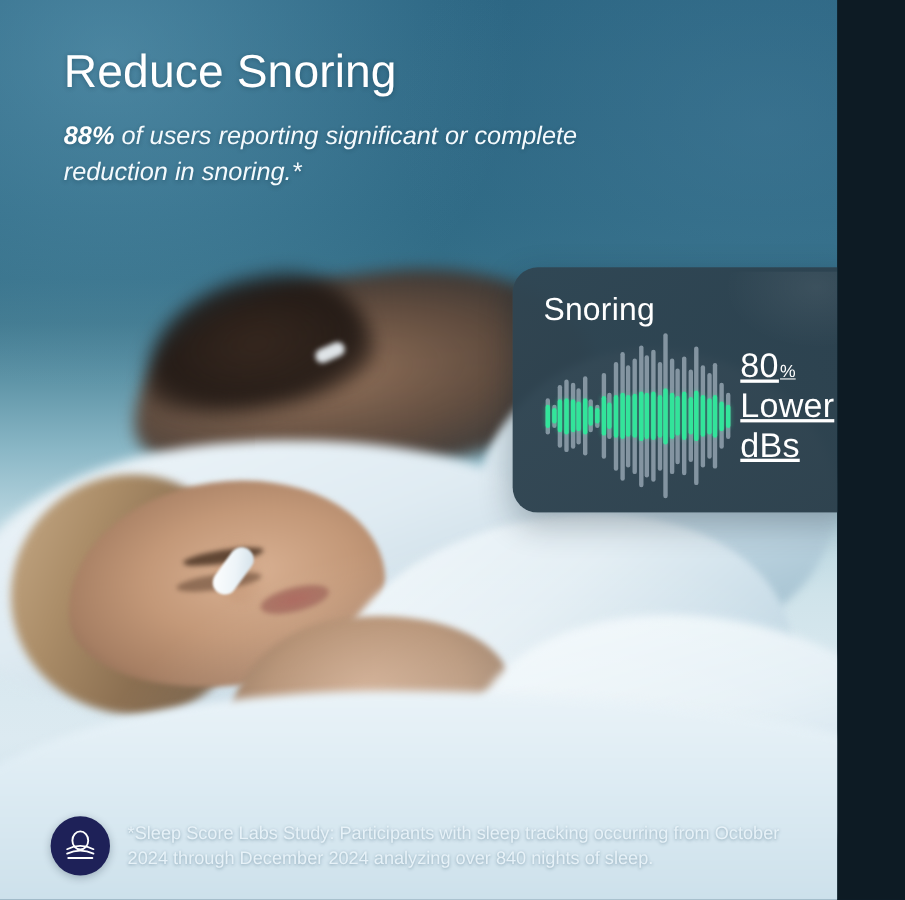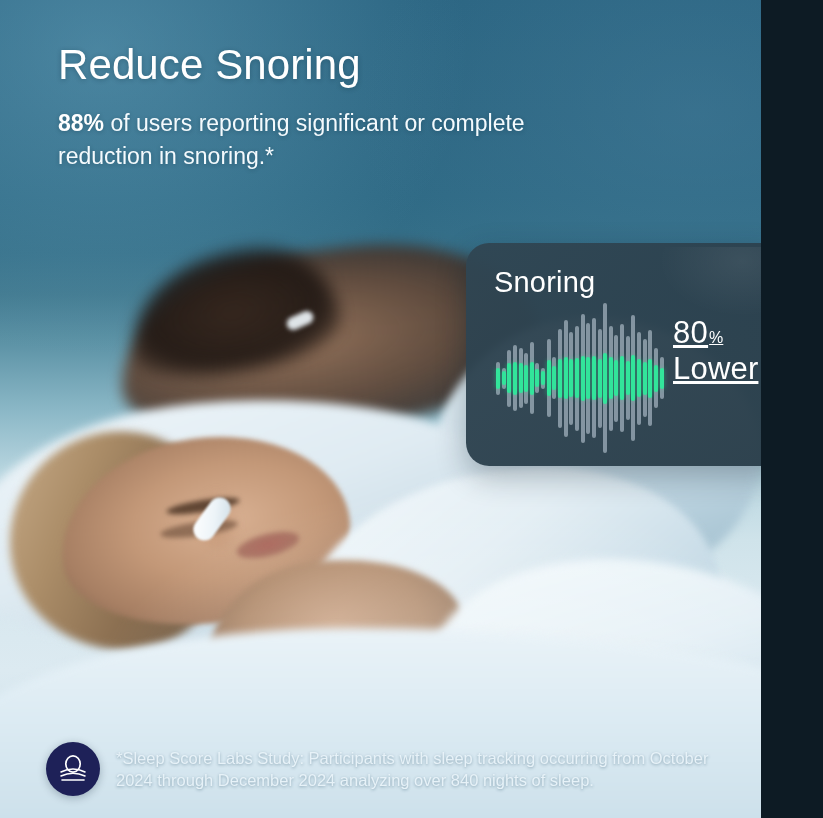--- a/index.html
+++ b/index.html
@@ -225,20 +225,21 @@
     text-shadow: 0 1px 5px rgba(10,40,55,.32);
   }
   .subhead {
     margin: 20px 0 0 0;
     font-size: 23px;
     line-height: 1.42;
     font-weight: 400;
     color: #f4fafd;
     max-width: 500px;
     text-shadow: 0 1px 4px rgba(10,40,55,.30);
+    font-style: italic;
   }
   .subhead .pct {
     font-weight: 700;
     color: #ffffff;
   }
 
   
   .snore-card {
     position: absolute;
     left: 466px;
@@ -486,20 +487,21 @@
           <div class="green" style="height: 21px; background: rgb(51, 229, 155);"></div>
         </div>
       </div>
 
     <div class="metric">
       <div class="metric-value-row">
         <span class="metric-number">80</span>
         <span class="metric-unit">%</span>
       </div>
       <div class="metric-line">Lower</div>
+      <div class="metric-line">dBs</div>
     </div>
   </div>
 
   <div class="footer">
     <div class="brand-badge">
       <svg width="34" height="34" viewBox="0 0 34 34" aria-hidden="true">
         <ellipse cx="17" cy="12" rx="7.2" ry="8.2" fill="none" stroke="#ffffff" stroke-width="1.7"></ellipse>
         <path d="M5 20 Q17 14 29 20" fill="none" stroke="#ffffff" stroke-width="1.6" stroke-linecap="round"></path>
         <path d="M5 24 Q17 18.5 29 24" fill="none" stroke="#ffffff" stroke-width="1.6" stroke-linecap="round"></path>
         <path d="M6 28 L28 28" fill="none" stroke="#ffffff" stroke-width="1.6" stroke-linecap="round"></path>

